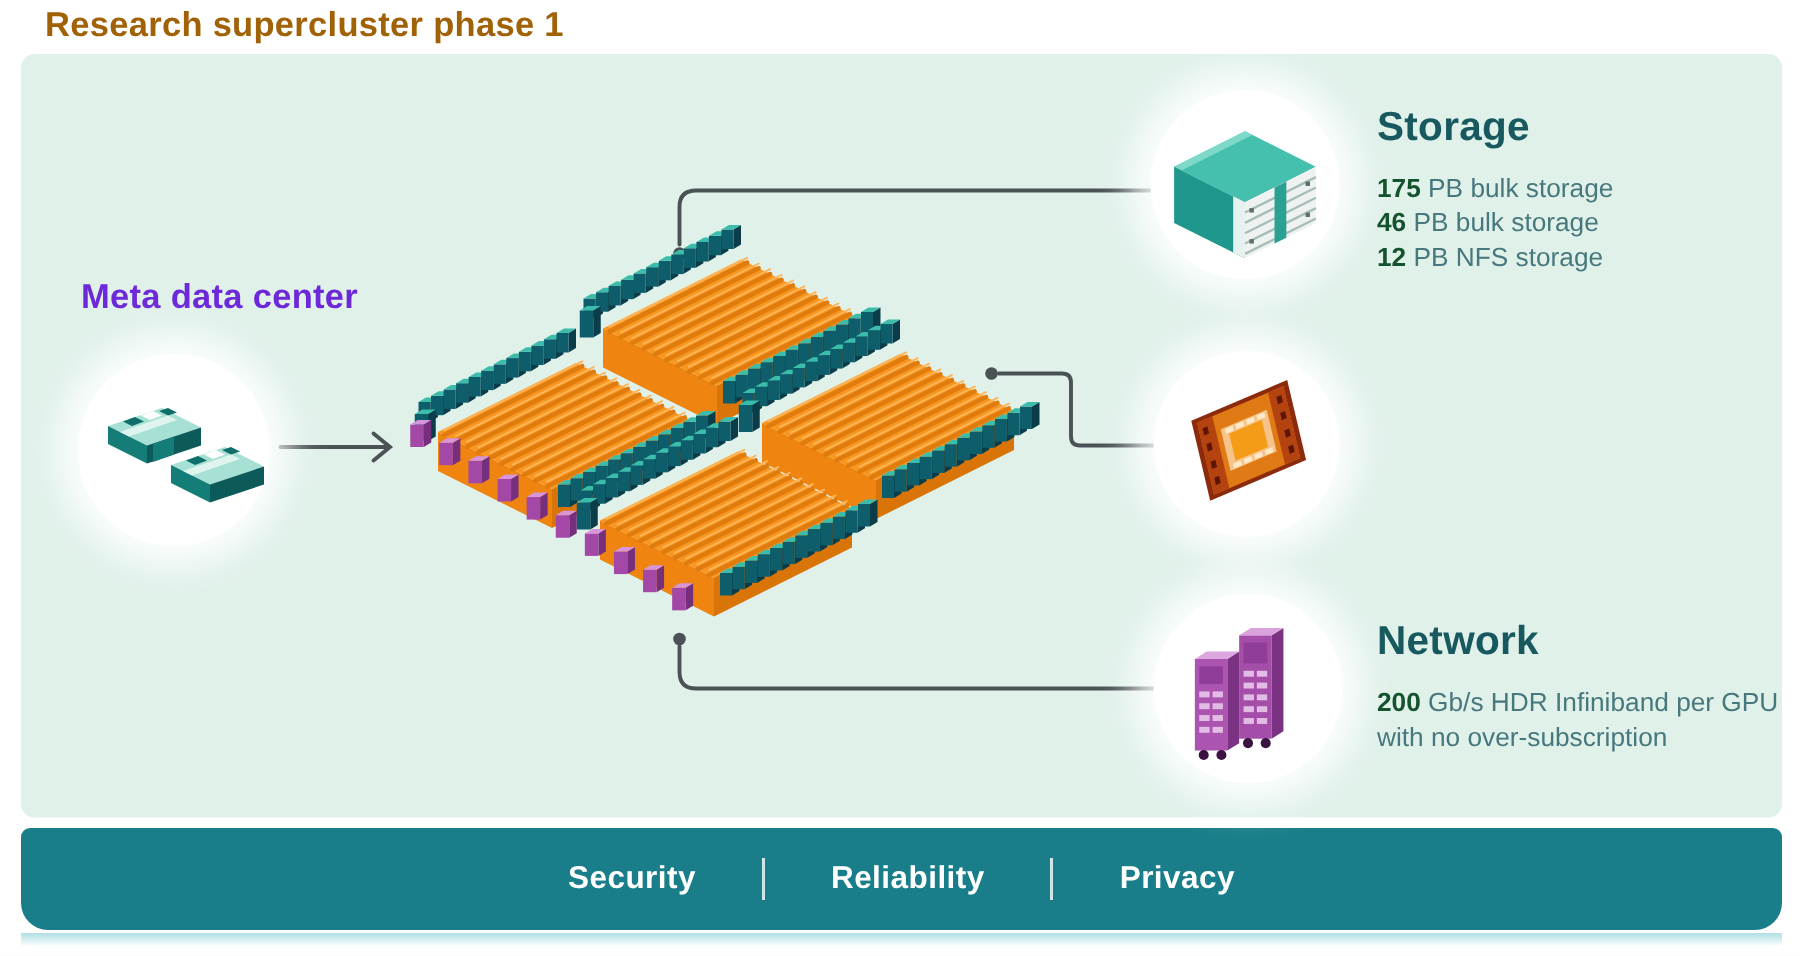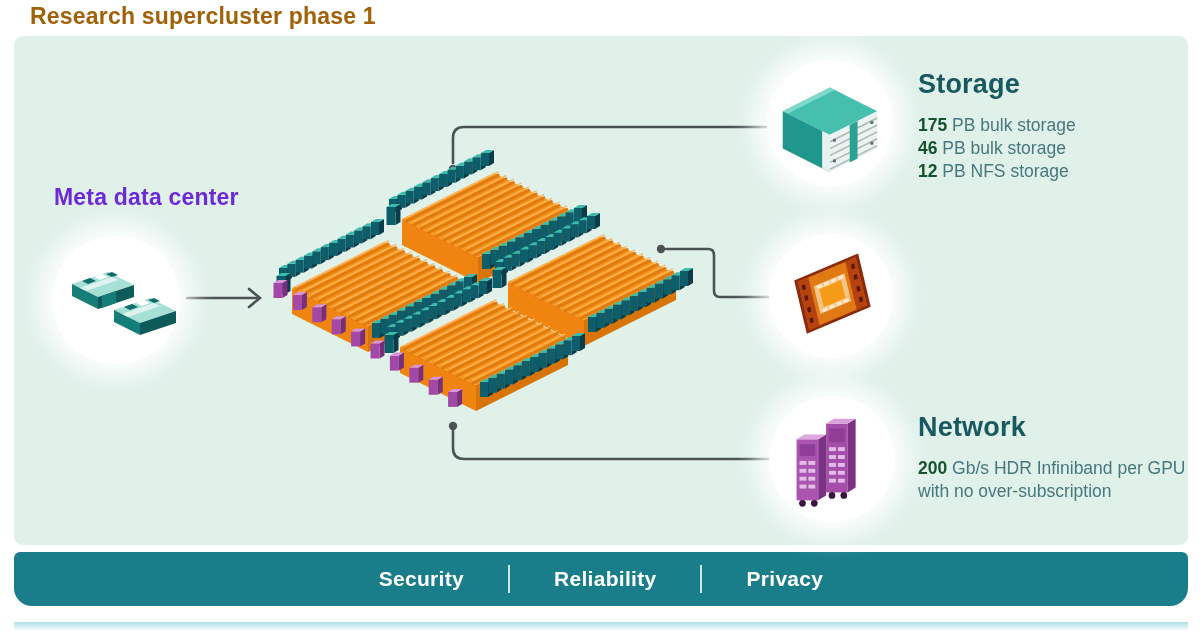--- a/index.html
+++ b/index.html
@@ -27,21 +27,21 @@
   .overlay{position:absolute;inset:0;z-index:2;}
 
   .callout{position:absolute;left:904px;width:278px;z-index:3;}
   #callout-storage{top:34px;}
   #callout-compute{top:224px;}
   #callout-network{top:377px;}
   .callout-title{font-size:27px;font-weight:700;color:#18595f;line-height:1.1;letter-spacing:.2px;}
   .callout-lines{margin-top:14px;font-size:17.5px;line-height:23px;color:#47787d;}
   .callout-line .num{font-weight:700;color:#14532d;}
 
-  .footer-bar{position:absolute;left:14px;top:552px;width:1174px;height:54px;
+  .footer-bar{position:absolute;left:14px;top:552px;width:1174px;height:68px;
     background:#1a7e8a;border-radius:6px 6px 18px 18px;display:flex;
     align-items:center;justify-content:center;z-index:1;}
   .footer-item{color:#ffffff;font-size:21px;font-weight:700;letter-spacing:.3px;padding:0 44px;}
   .footer-divider{width:2px;height:28px;background:rgba(255,255,255,.8);}
   .footer-glow{position:absolute;left:14px;top:622px;width:1174px;height:9px;z-index:0;
     background:linear-gradient(to bottom,rgba(109,196,206,.55),rgba(109,196,206,0));}
 </style>
 </head>
 <body>
 

